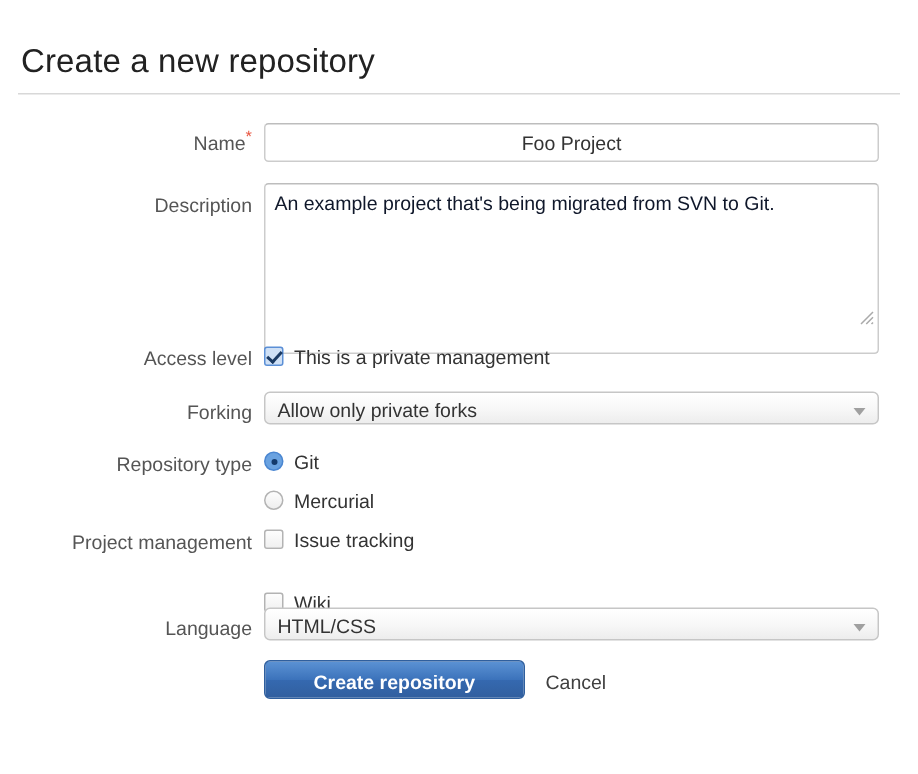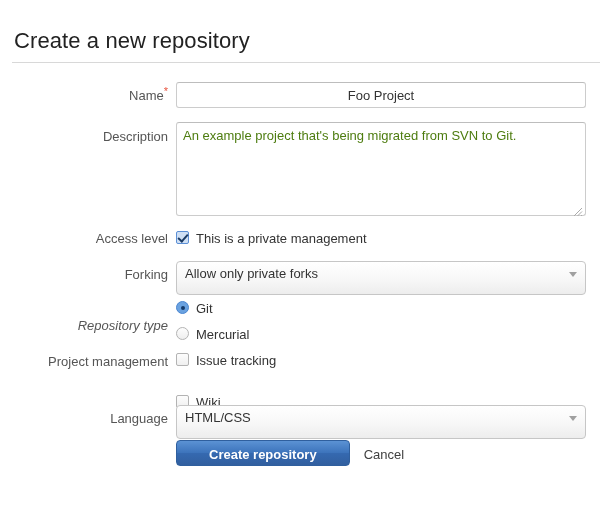--- a/index.html
+++ b/index.html
@@ -90,49 +90,49 @@
     text-align: center;
   }
   .textarea-wrap {
     position: relative;
     width: 410px;
     height: 98px;
   }
   .textarea-input {
     box-sizing: border-box;
     width: 410px;
-    height: 94px;
+    height: 114px;
     padding: 4px 6px;
     border: 1px solid #cccccc;
     border-top-color: #bdbdbd;
     border-radius: 3px;
     background: #ffffff;
     font-family: "Liberation Sans", sans-serif;
     font-size: 13px;
     line-height: 17px;
-    color: #4d7c0f;
+    color: #0f172a;
     resize: none;
     outline: none;
     overflow: hidden;
   }
   .resize-grip {
     position: absolute;
     right: 3px;
     bottom: 3px;
     width: 11px;
     height: 11px;
     pointer-events: none;
   }
 
   
   .select-box {
     position: relative;
     box-sizing: border-box;
     width: 410px;
-    height: 34px;
+    height: 22px;
     border: 1px solid #c6c6c6;
     border-radius: 4px;
     background: linear-gradient(to bottom, #ffffff 0%, #f7f7f7 55%, #ededed 100%);
   }
   .select-value {
     position: absolute;
     left: 8px;
     top: 4px;
     font-size: 13px;
     color: #333333;
@@ -295,21 +295,21 @@
       <div class="row-label" style="top:9px;">Forking</div>
       <div class="row-control" style="top:3px;">
         <div class="select-box">
           <span class="select-value">Allow only private forks</span>
           <span class="select-arrow"></span>
         </div>
       </div>
     </div>
 
     <div class="row" style="height:52px;">
-      <div class="row-label" style="top:20px;font-style:italic;">Repository type</div>
+      <div class="row-label" style="top:4px;">Repository type</div>
       <div class="row-control" style="top:0px;">
         <div class="choice">
           <span class="radio on"></span><span class="choice-label">Git</span>
         </div>
         <div class="choice" style="margin-top:6px;">
           <span class="radio off"></span><span class="choice-label">Mercurial</span>
         </div>
       </div>
     </div>
 

